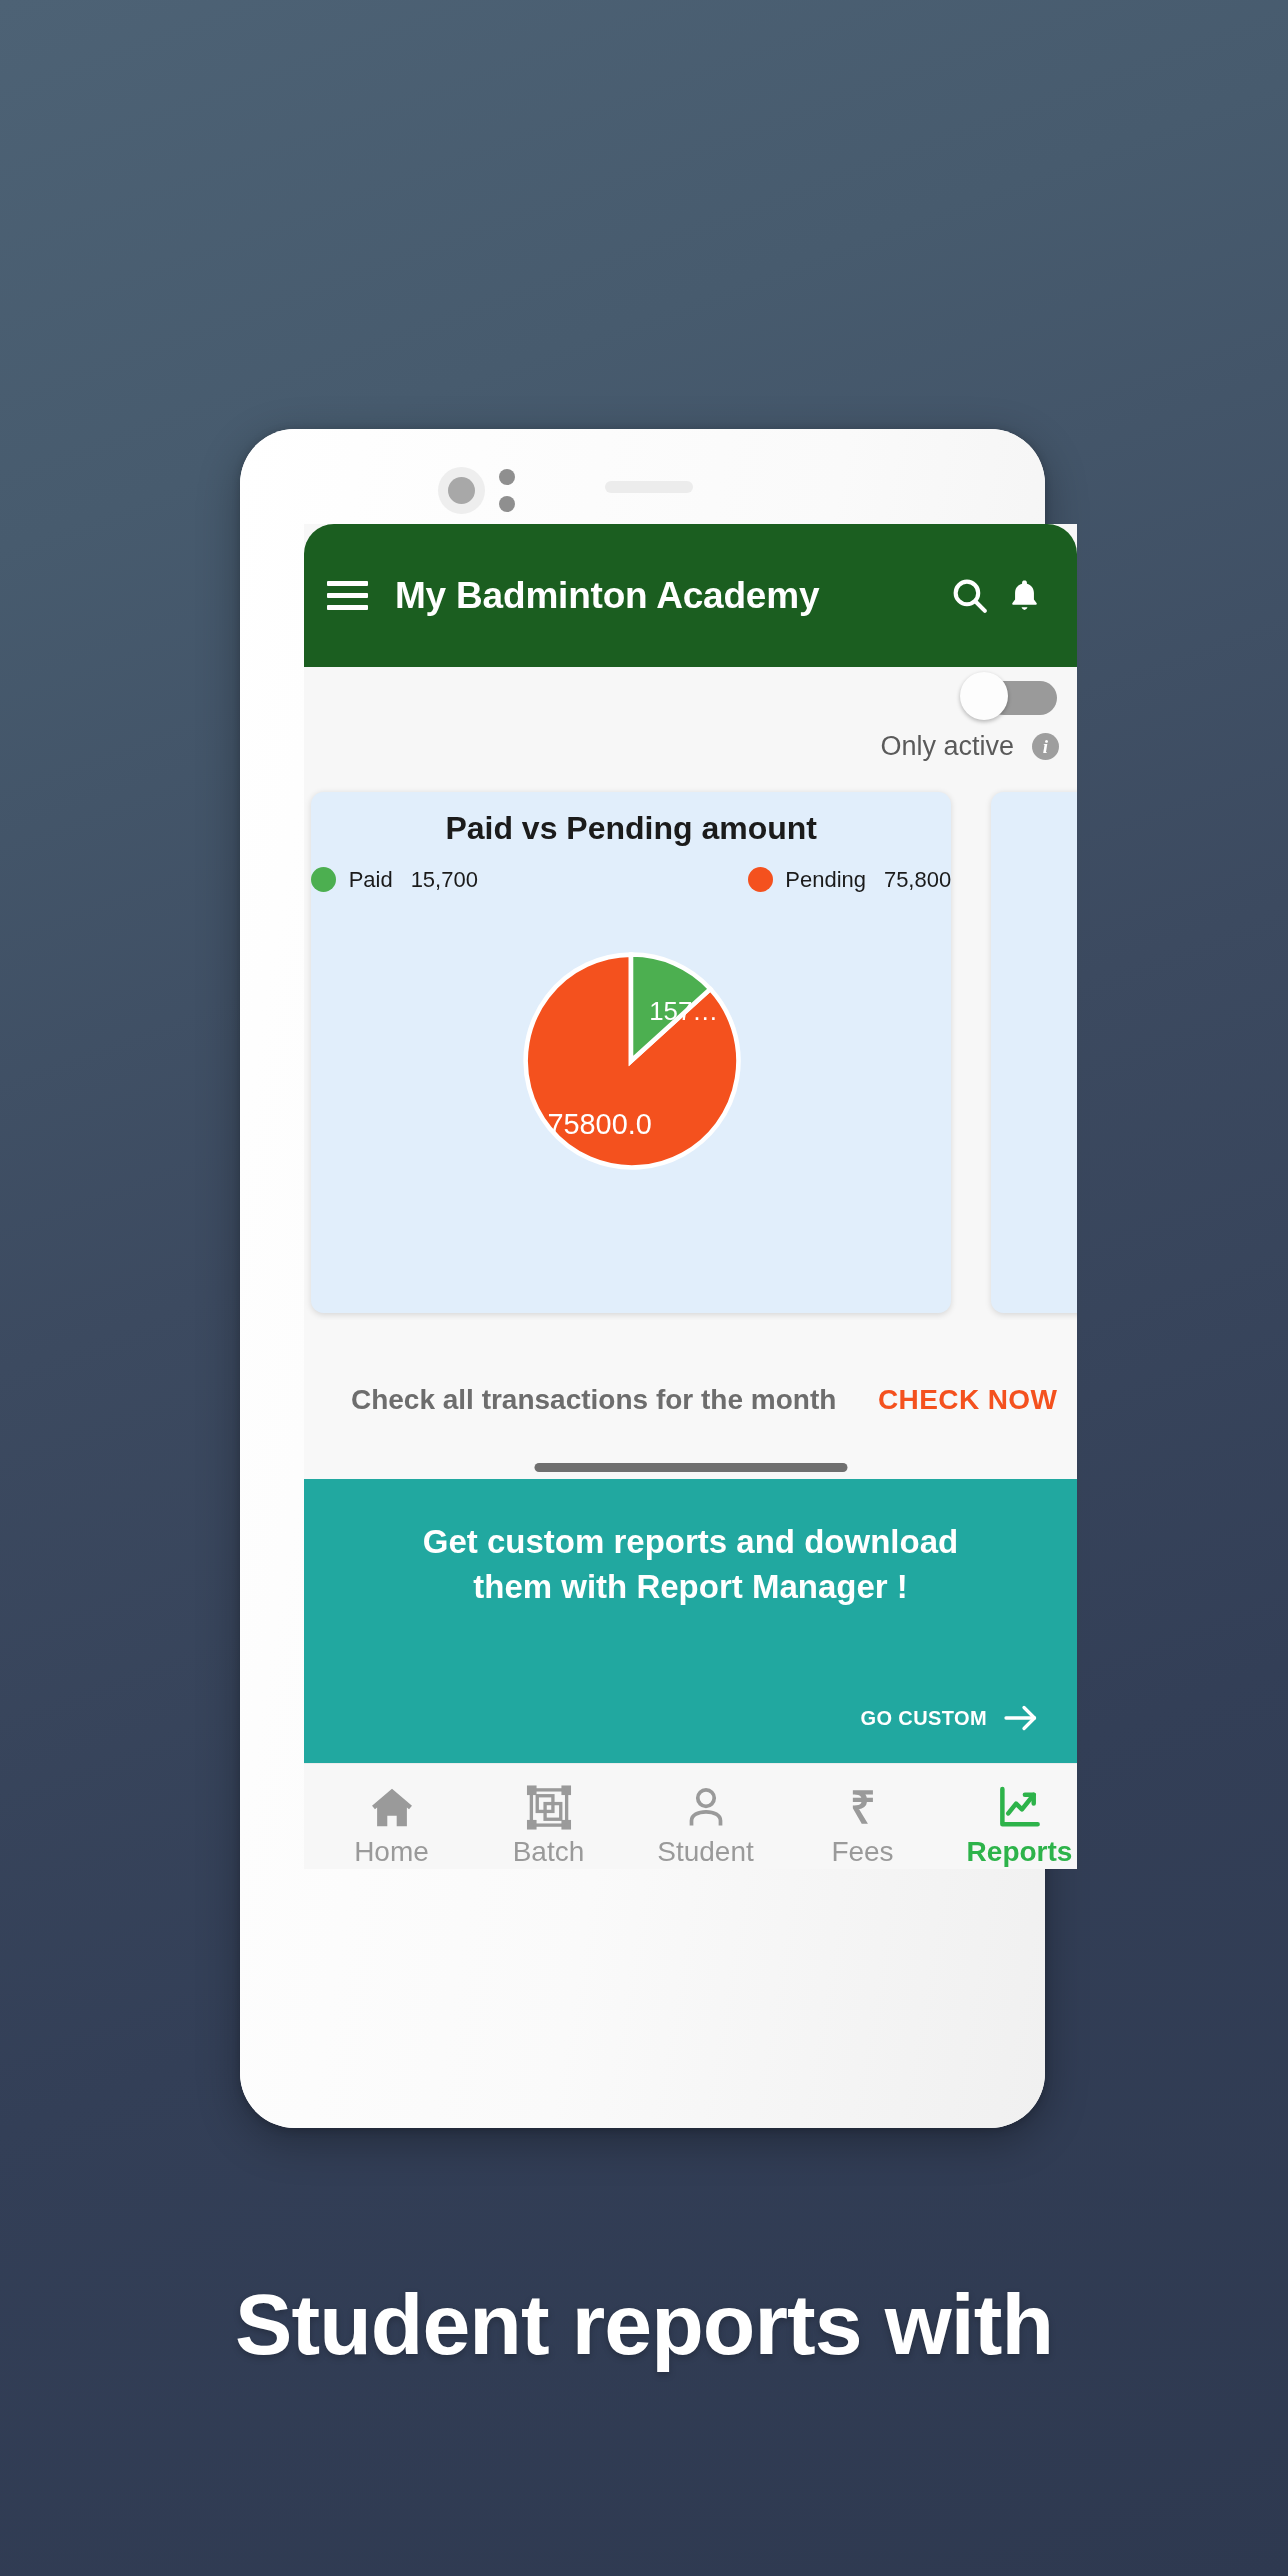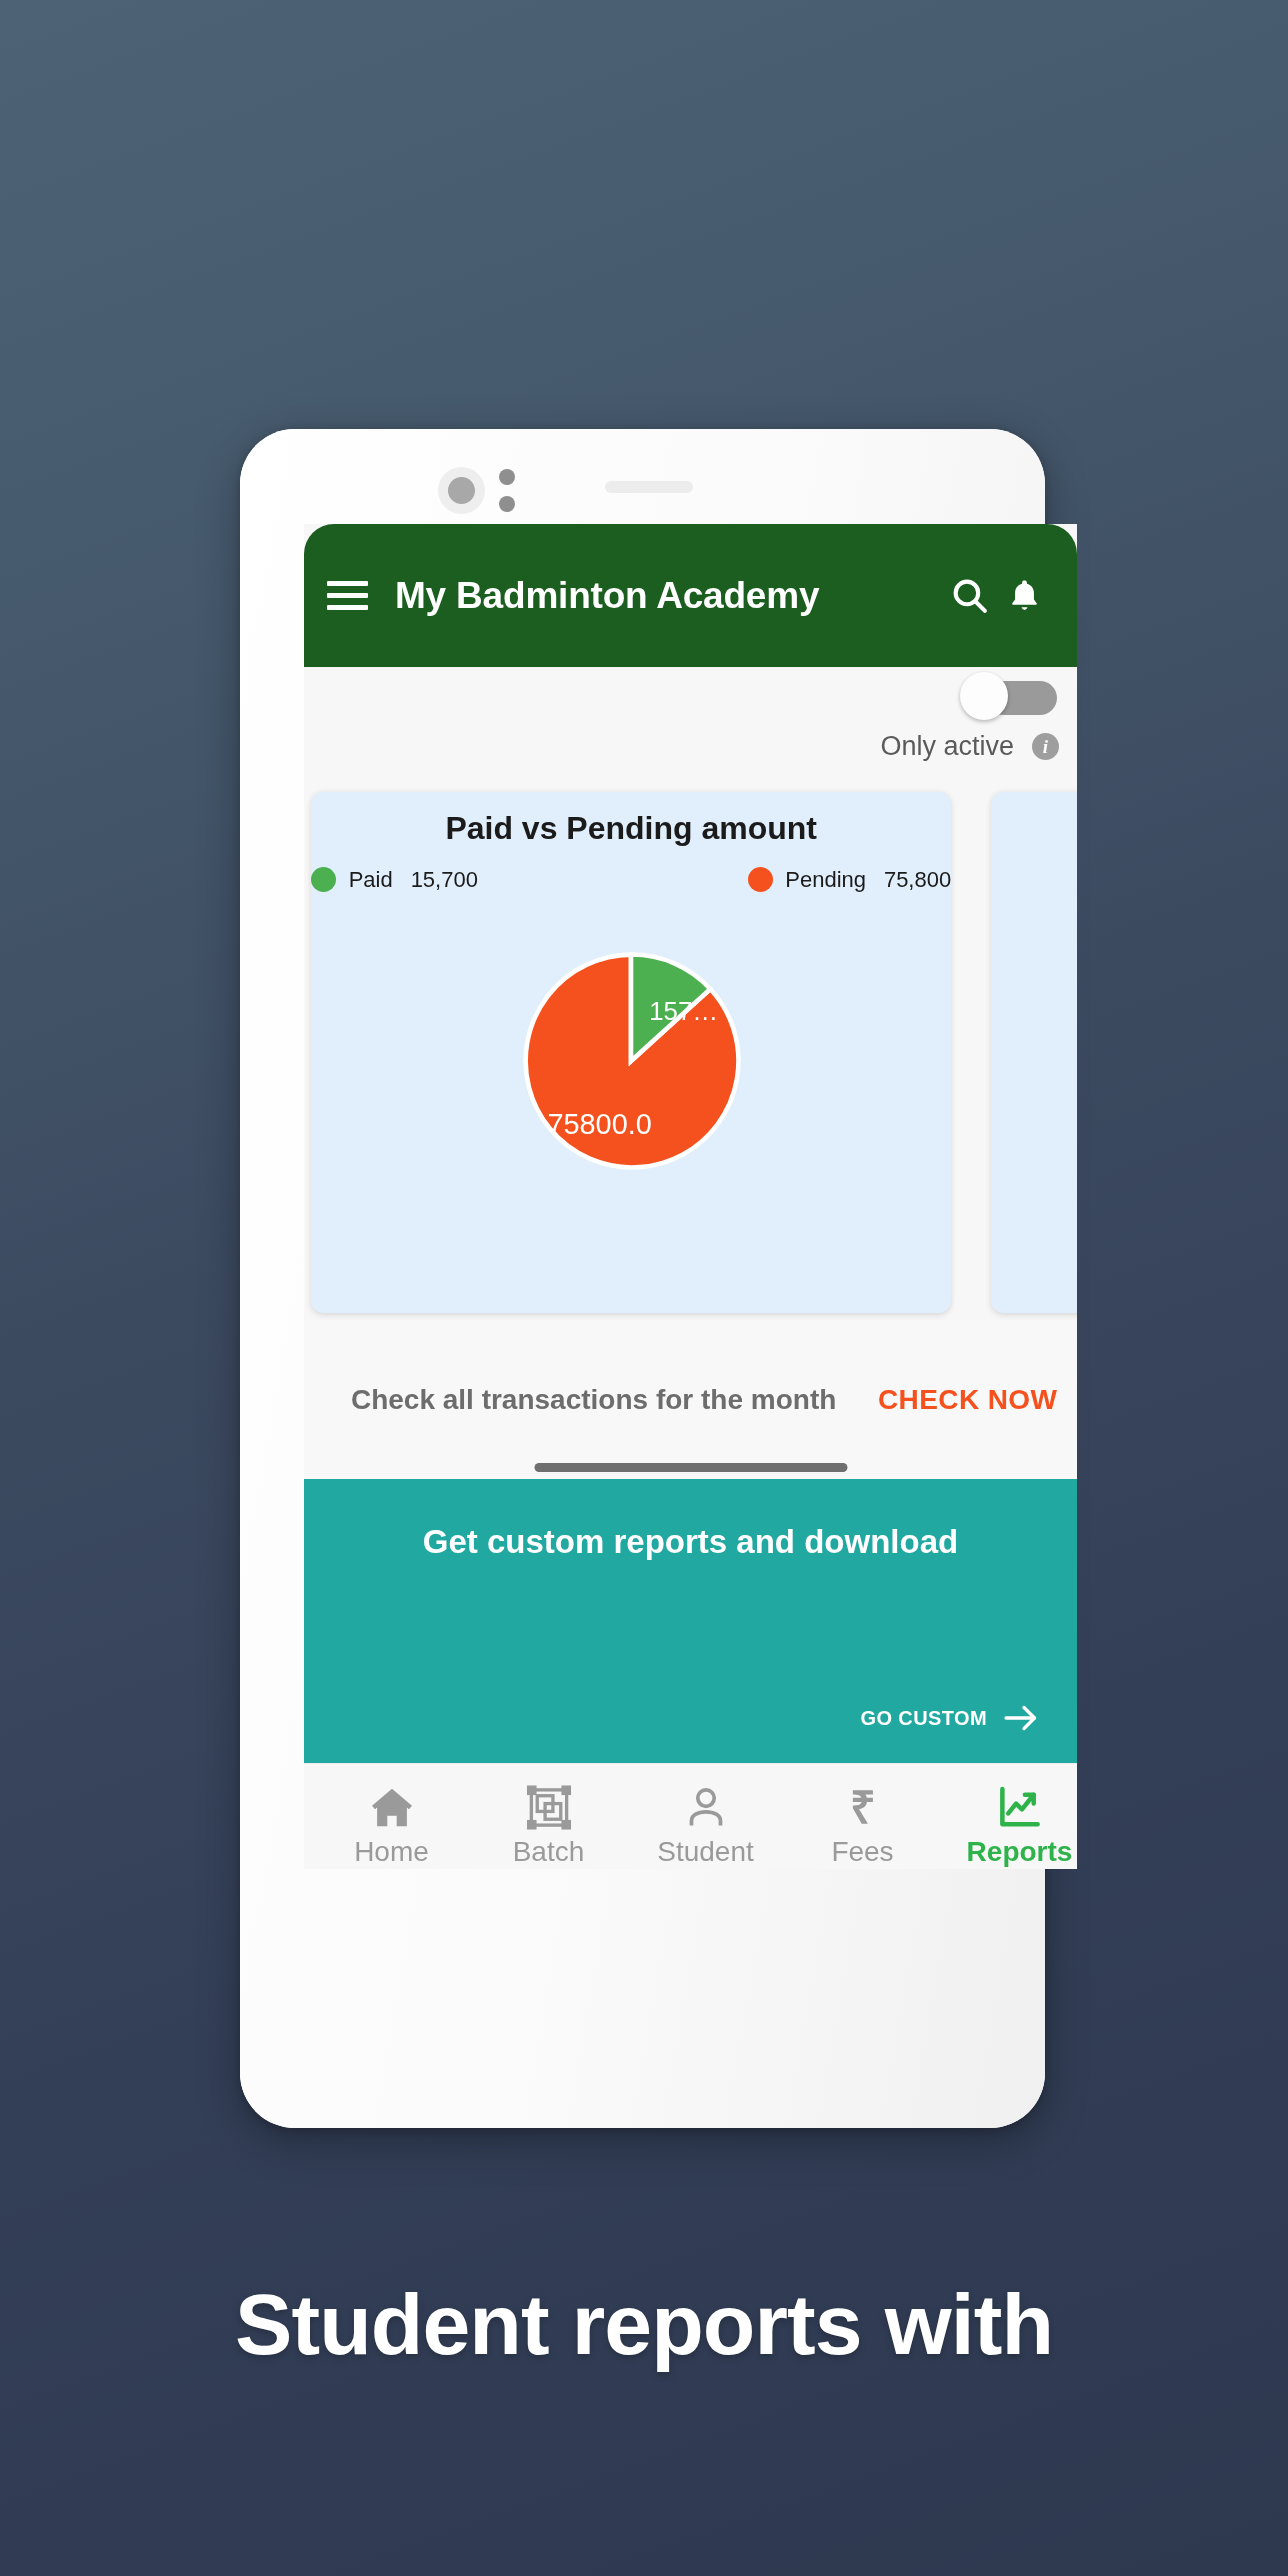--- a/index.html
+++ b/index.html
@@ -322,20 +322,21 @@
 
     <div id="transactions-row">
       <div id="transactions-text">Check all transactions for the month</div>
       <div id="check-now-btn">CHECK NOW</div>
       <div id="scroll-handle"></div>
     </div>
 
     <div id="promo-banner">
       <div id="promo-text">
         <div>Get custom reports and download</div>
+        <div>them with Report Manager !</div>
       </div>
       <div id="promo-cta">
         <span>GO CUSTOM</span>
         <svg width="36" height="30" viewBox="0 0 24 20" fill="none" stroke="#ffffff" stroke-width="2.2" stroke-linecap="round" stroke-linejoin="round">
           <line x1="2" y1="10" x2="21" y2="10"></line>
           <polyline points="14,3 21,10 14,17"></polyline>
         </svg>
       </div>
     </div>
 

